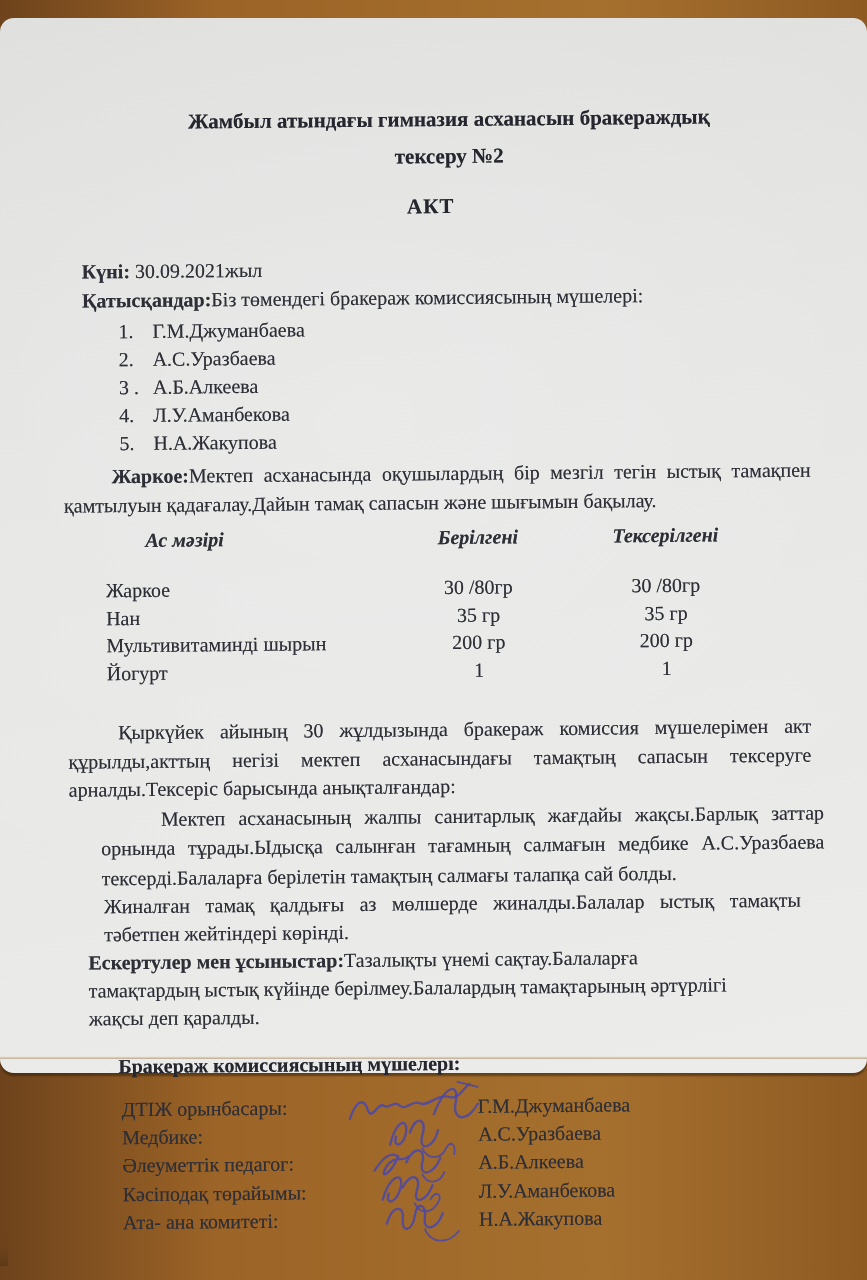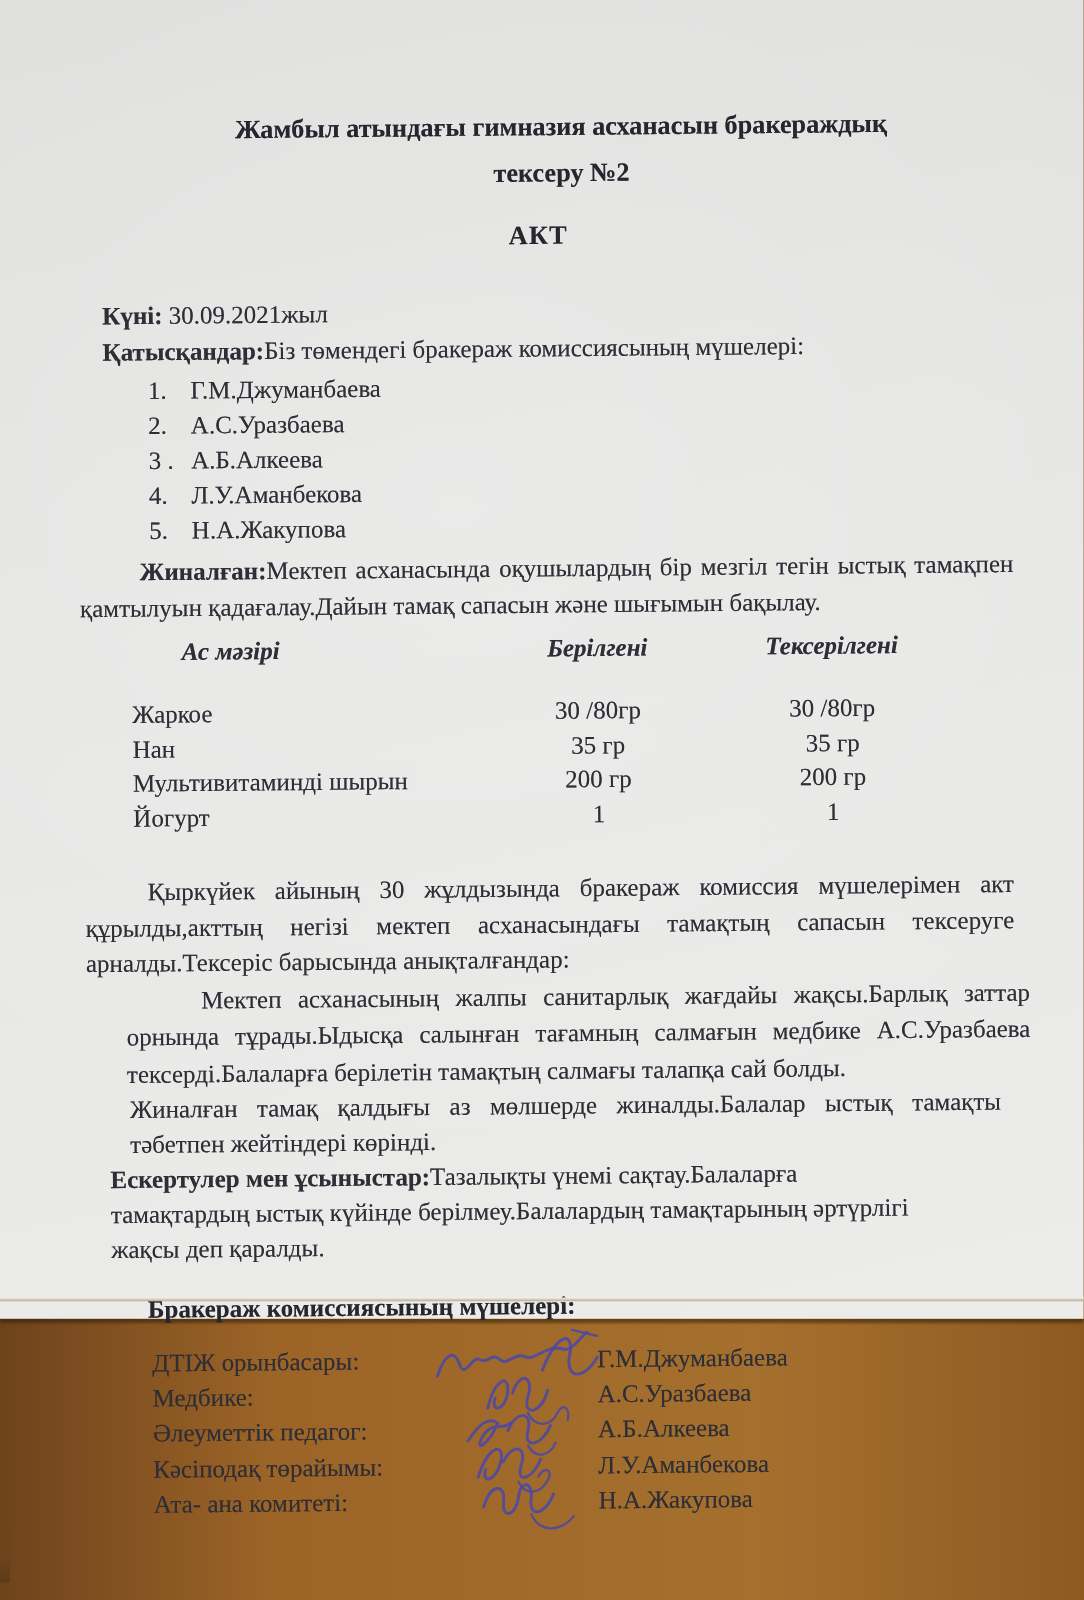--- a/index.html
+++ b/index.html
@@ -9,26 +9,27 @@
     background: #8a5820;
     overflow: hidden;
     position: relative;
   }
   .photo-frame {
     position: absolute; inset: 0;
     background: linear-gradient(90deg, #6e431c 0%, #9c6427 25%, #a5702e 70%, #8e5a22 100%);
   }
   .paper {
     position: absolute;
-    left: 0; top: 0; right: 0;
+    left: 0; top: 18px; right: 0;
     height: 1055px;
     background:
       radial-gradient(130% 90% at 42% 38%, rgba(255,255,255,0.18), rgba(0,0,0,0) 60%),
       linear-gradient(168deg, #dfe0de 0%, #e5e6e4 38%, #e9eae8 72%, #ecedeb 100%);
     box-shadow: 0 3px 2px rgba(50,30,8,0.55);
+    border-radius: 14px;
   }
   .paper-left-sliver {
     position: absolute; left: 0; bottom: 14px; width: 8px; height: 46px;
     background: linear-gradient(180deg, rgba(110,67,28,0) 0%, #6e431c 55%, #5d3a16 100%);
   }
   .paper-edge-highlight {
     position: absolute; left: 0; right: 0; bottom: 14px; height: 3px;
     background: linear-gradient(180deg, #f3f1ea, #b9ab93);
   }
   .sheet-content {
@@ -129,21 +130,21 @@
           <span>Л.У.Аманбекова</span>
         </li>
         <li class="member-item">
           <span class="member-num">5.</span>
           <span>Н.А.Жакупова</span>
         </li>
       </ul>
     </div>
 
     <p class="purpose">
-      <span class="lbl">Жиналған:</span><span>Мектеп асханасында оқушылардың бір мезгіл тегін ыстық тамақпен қамтылуын қадағалау.Дайын тамақ сапасын және шығымын бақылау.</span>
+      <span class="lbl">Жаркое:</span><span>Мектеп асханасында оқушылардың бір мезгіл тегін ыстық тамақпен қамтылуын қадағалау.Дайын тамақ сапасын және шығымын бақылау.</span>
     </p>
 
     <div class="menu-table">
       <div class="menu-head">
         <span class="col-dish">Ас мәзірі</span>
         <span class="col-given">Берілгені</span>
         <span class="col-checked">Тексерілгені</span>
       </div>
       <div class="menu-body">
         <div class="menu-row">

